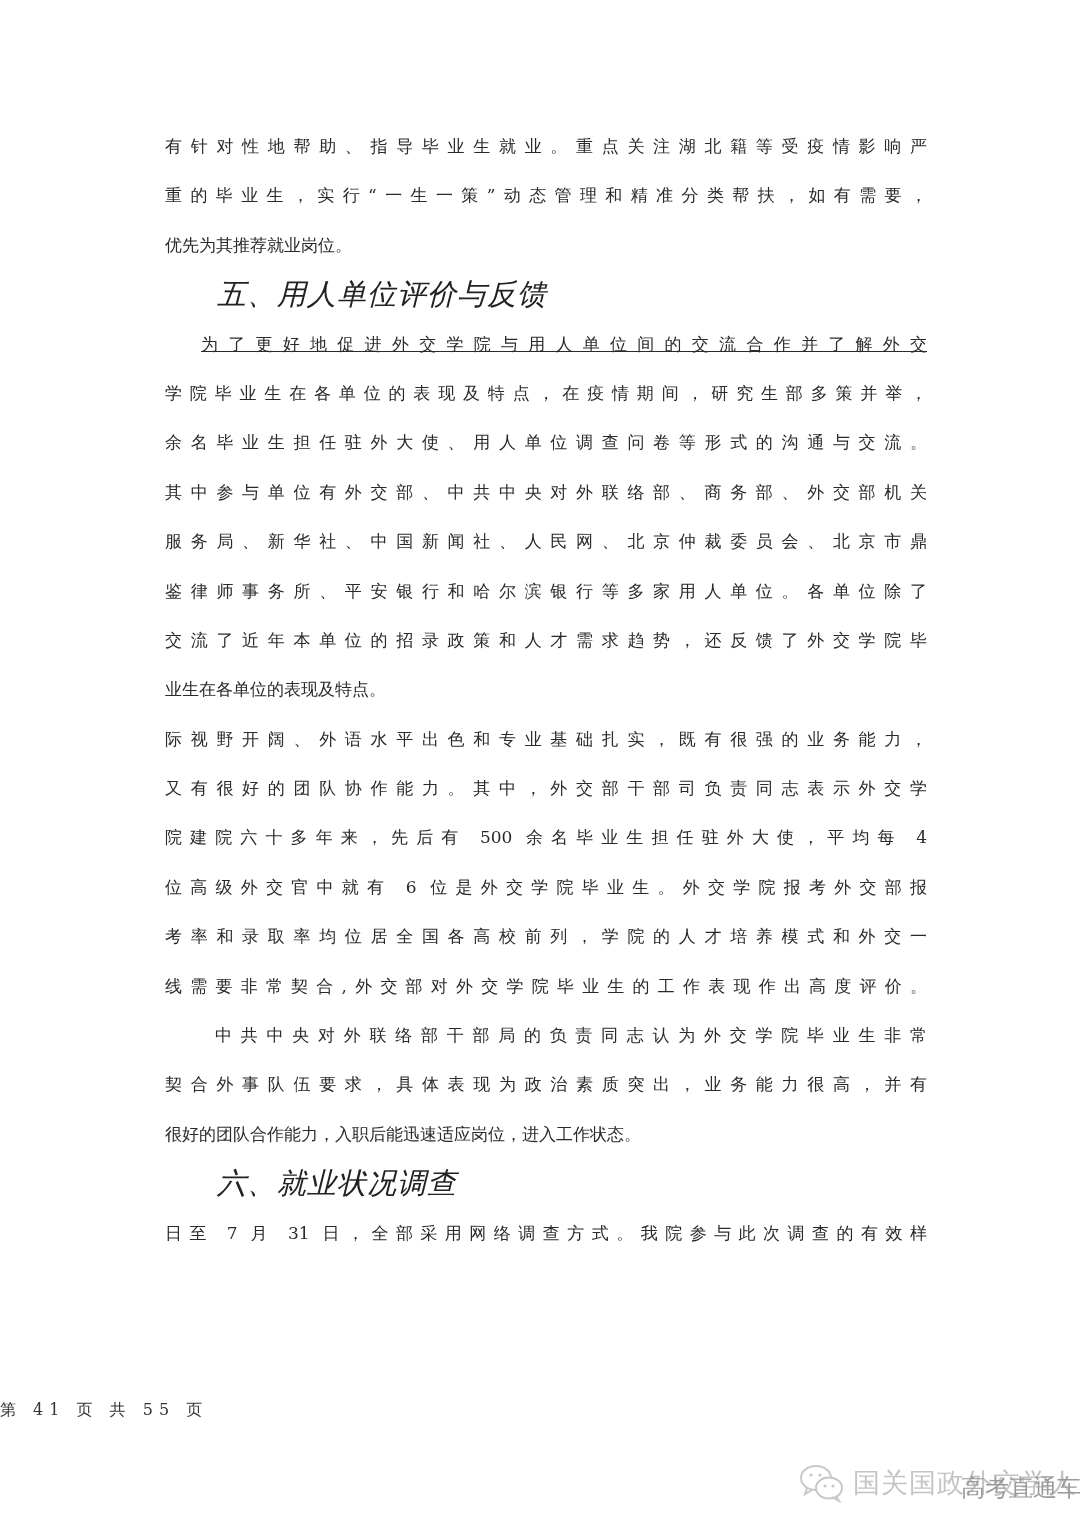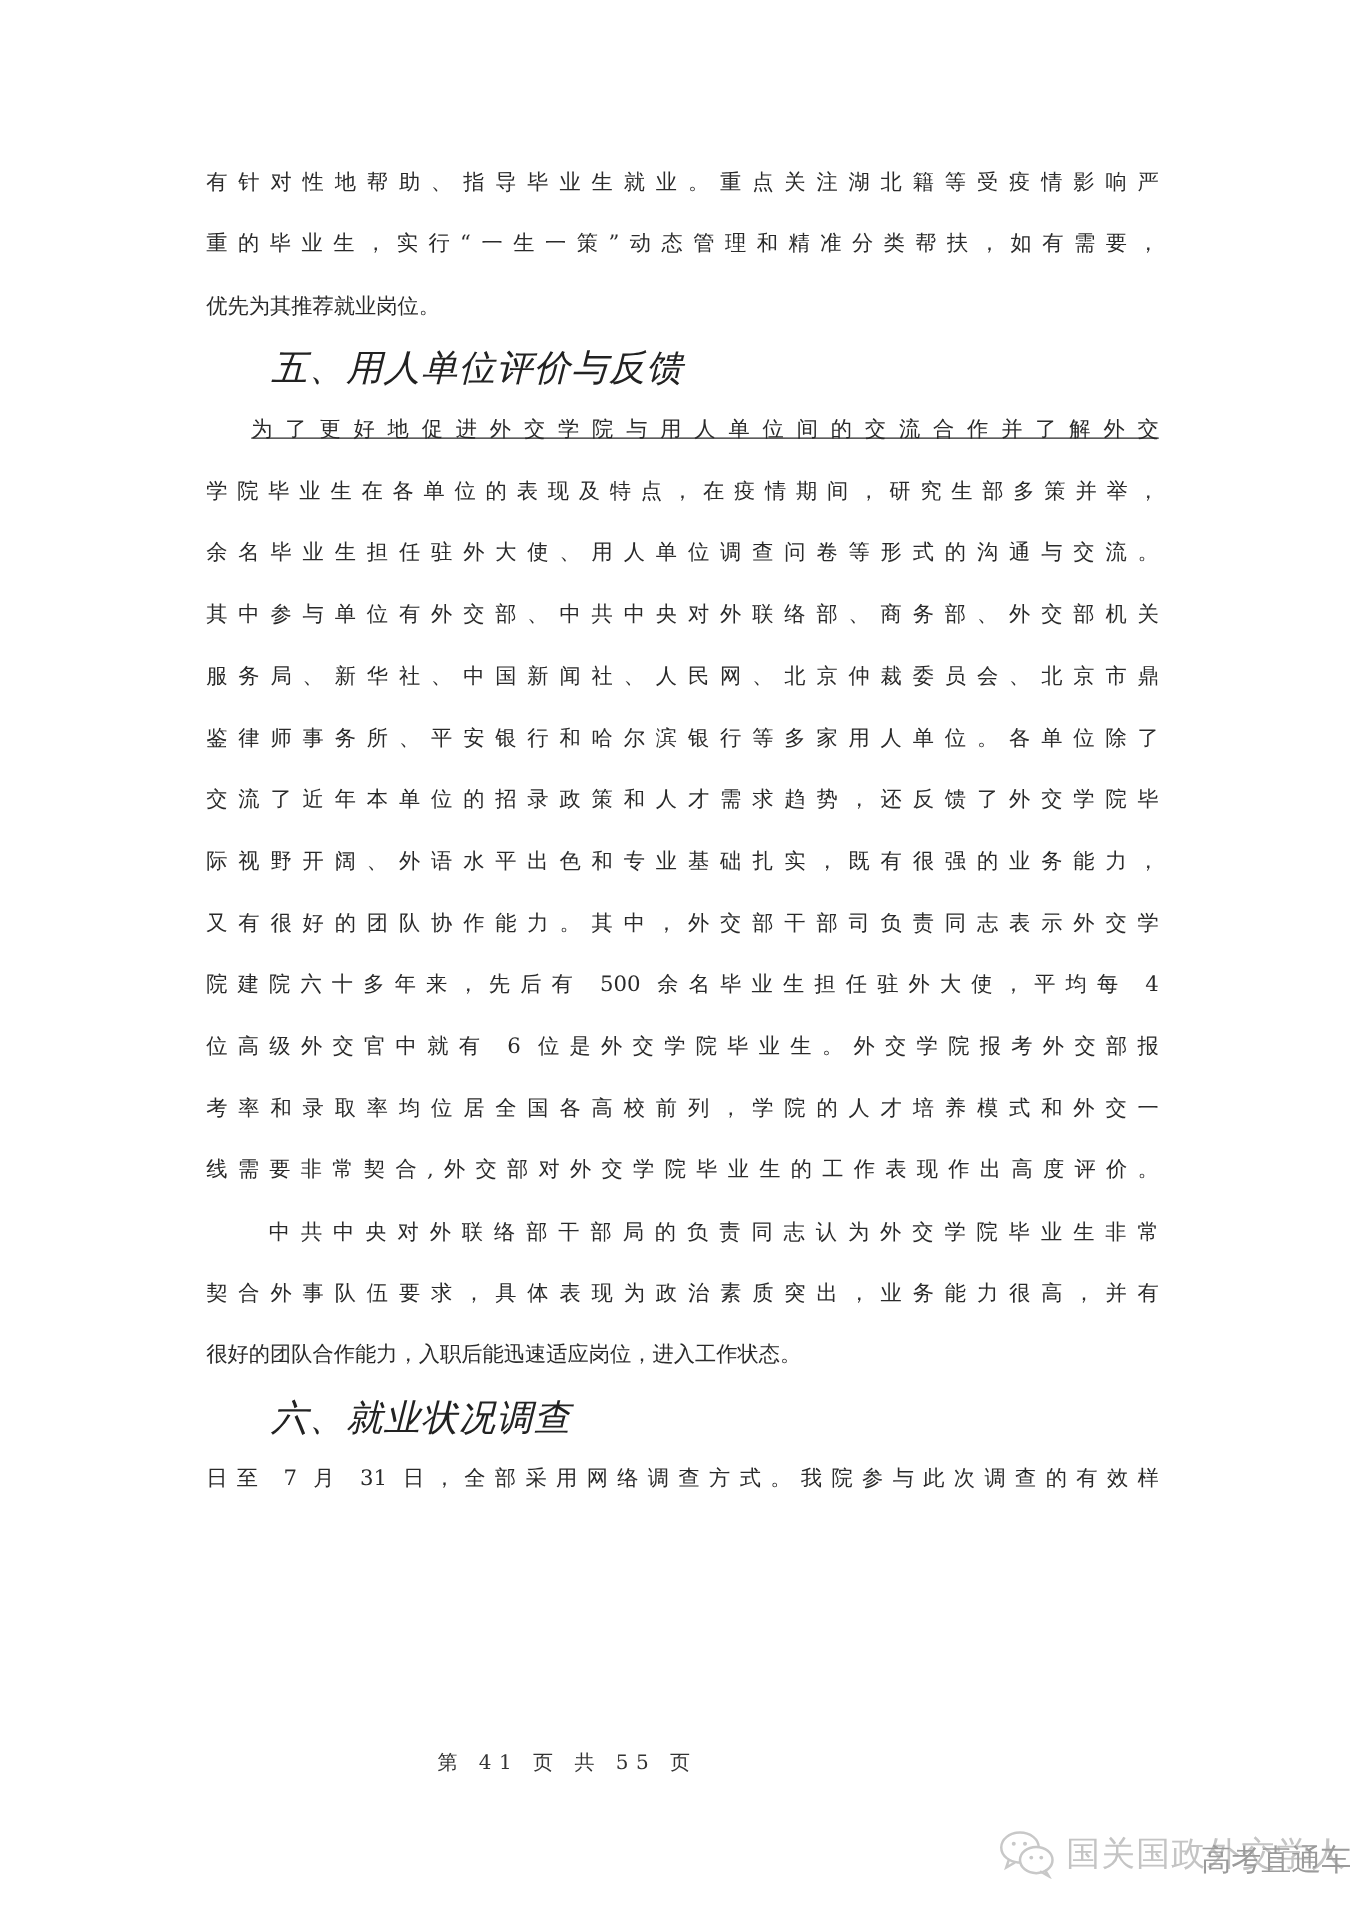--- a/index.html
+++ b/index.html
@@ -39,21 +39,20 @@
       font-family: "DejaVu Sans", "Liberation Sans", sans-serif;
       font-weight: normal;
       color: #222;
       font-style: italic;
     }
     .footer {
       position: absolute;
       top: 1400px;
       left: 0;
       width: 908px;
-      text-align: center;
       font-size: 16px;
       color: #333;
       letter-spacing: 6px;
     }
     .watermark {
       position: absolute;
       left: 799px;
       top: 1458px;
       height: 50px;
       display: flex;
@@ -82,20 +81,21 @@
 
   <div class="heading">五、用人单位评价与反馈</div>
 
   <div class="line indent-sm">为了更好地促进外交学院与用人单位间的交流合作并了解外交</div>
   <div class="line">学院毕业生在各单位的表现及特点，在疫情期间，研究生部多策并举，</div>
   <div class="line">余名毕业生担任驻外大使、用人单位调查问卷等形式的沟通与交流。</div>
   <div class="line">其中参与单位有外交部、中共中央对外联络部、商务部、外交部机关</div>
   <div class="line">服务局、新华社、中国新闻社、人民网、北京仲裁委员会、北京市鼎</div>
   <div class="line">鉴律师事务所、平安银行和哈尔滨银行等多家用人单位。各单位除了</div>
   <div class="line">交流了近年本单位的招录政策和人才需求趋势，还反馈了外交学院毕</div>
+  <div class="line last">业生在各单位的表现及特点。</div>
 
   <div class="line">际视野开阔、外语水平出色和专业基础扎实，既有很强的业务能力，</div>
   <div class="line">又有很好的团队协作能力。其中，外交部干部司负责同志表示外交学</div>
   <div class="line">院建院六十多年来，先后有 500 余名毕业生担任驻外大使，平均每 4</div>
   <div class="line">位高级外交官中就有 6 位是外交学院毕业生。外交学院报考外交部报</div>
   <div class="line">考率和录取率均位居全国各高校前列，学院的人才培养模式和外交一</div>
   <div class="line">线需要非常契合,外交部对外交学院毕业生的工作表现作出高度评价。</div>
 
   <div class="line indent">中共中央对外联络部干部局的负责同志认为外交学院毕业生非常</div>
   <div class="line">契合外事队伍要求，具体表现为政治素质突出，业务能力很高，并有</div>

